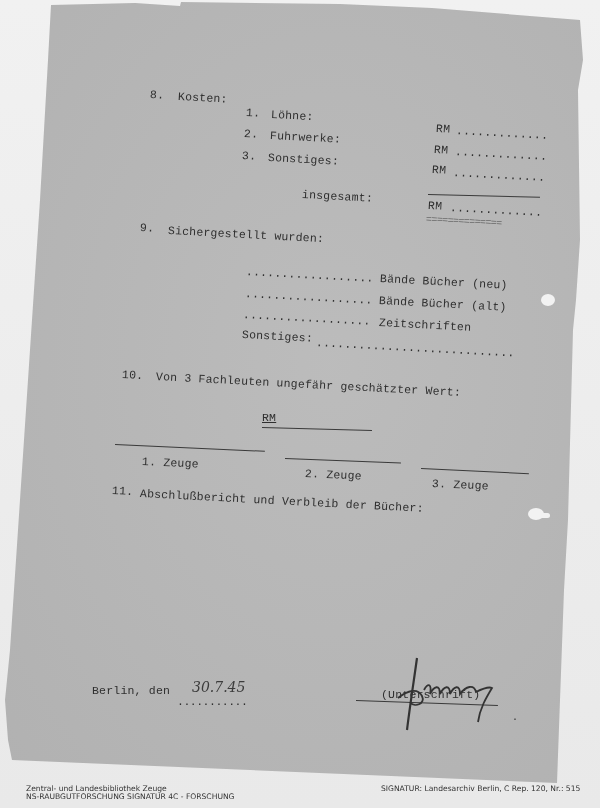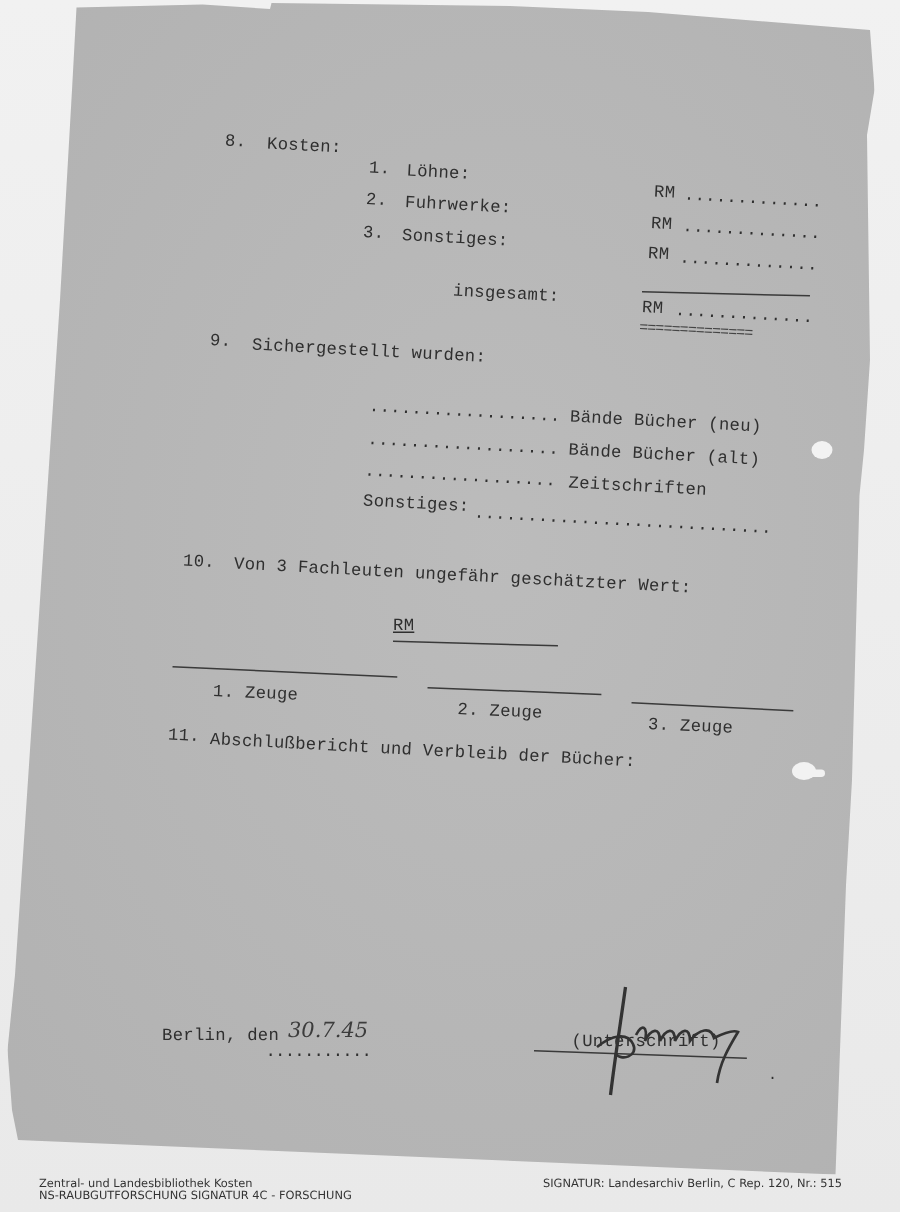--- a/index.html
+++ b/index.html
@@ -142,29 +142,29 @@
 
 <div class="rule" style="left:285px; top:458px; width:116px; transform:rotate(2.2deg);"></div>
 <div class="t rot2" style="left:305px; top:467px;">2. Zeuge</div>
 
 <div class="rule" style="left:421px; top:468px; width:108px; transform:rotate(2.8deg);"></div>
 <div class="t rot2" style="left:432px; top:477px;">3. Zeuge</div>
 
 <div class="t rot1" style="left:112px; top:484px;">11.</div>
 <div class="t rot1" style="left:140px; top:487px;">Abschlußbericht und Verbleib der Bücher:</div>
 
-<div class="t" style="left:108px; top:684px;">Berlin, den</div>
+<div class="t" style="left:92px; top:684px;">Berlin, den</div>
 <div class="t" style="left:177px; top:695px; letter-spacing:-0.5px;">...........</div>
 <div class="hand" style="left:192px; top:679px; font-size:14px;">30.7.45</div>
 
 <div class="rule" style="left:356px; top:700px; width:142px; transform:rotate(2deg);"></div>
 <div class="t" style="left:381px; top:688px;">(Unterschrift)</div>
 
 <svg style="position:absolute; left:370px; top:650px;" width="140" height="85" viewBox="0 0 140 85">
   <path d="M47 8 C44 30, 40 55, 37 80" stroke="#333" stroke-width="2.2" fill="none"></path>
   <path d="M28 48 C38 40, 48 38, 52 46 C56 54, 44 58, 40 52" stroke="#333" stroke-width="1.8" fill="none"></path>
   <path d="M54 40 C58 32, 62 34, 60 44 C64 36, 70 34, 70 44 C74 36, 80 34, 80 44 C84 36, 90 34, 90 44 C96 36, 104 34, 106 42 C110 40, 118 36, 122 38 C116 48, 110 58, 108 72" stroke="#333" stroke-width="1.8" fill="none"></path>
 </svg>
 <div class="t" style="left:512px; top:712px; font-size:10px;">.</div>
 
-<div class="footer" style="left:26px; top:784px;">Zentral- und Landesbibliothek Kosten</div>
+<div class="footer" style="left:26px; top:784px;">Zentral- und Landesbibliothek Zeuge</div>
 <div class="footer" style="left:26px; top:792px;">NS-RAUBGUTFORSCHUNG SIGNATUR 4C - FORSCHUNG</div>
-<div class="footer" style="left:362px; top:784px;">SIGNATUR: Landesarchiv Berlin, C Rep. 120, Nr.: 515</div>
+<div class="footer" style="left:381px; top:784px;">SIGNATUR: Landesarchiv Berlin, C Rep. 120, Nr.: 515</div>
 
 </body></html>

